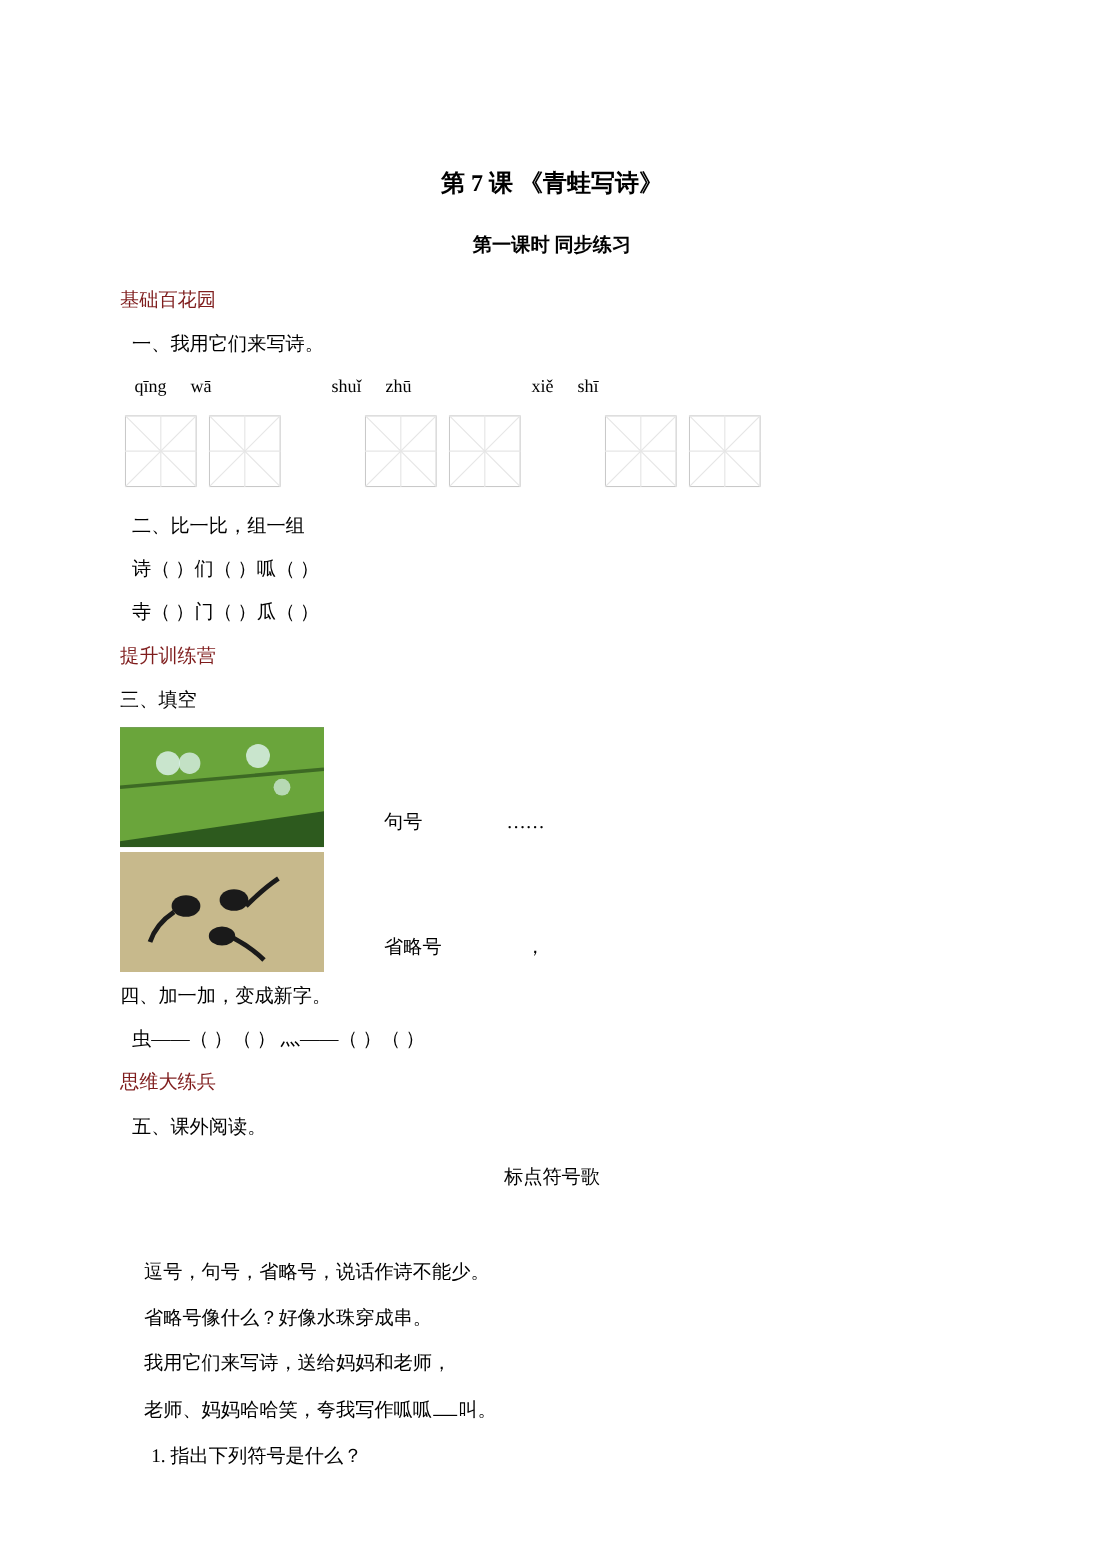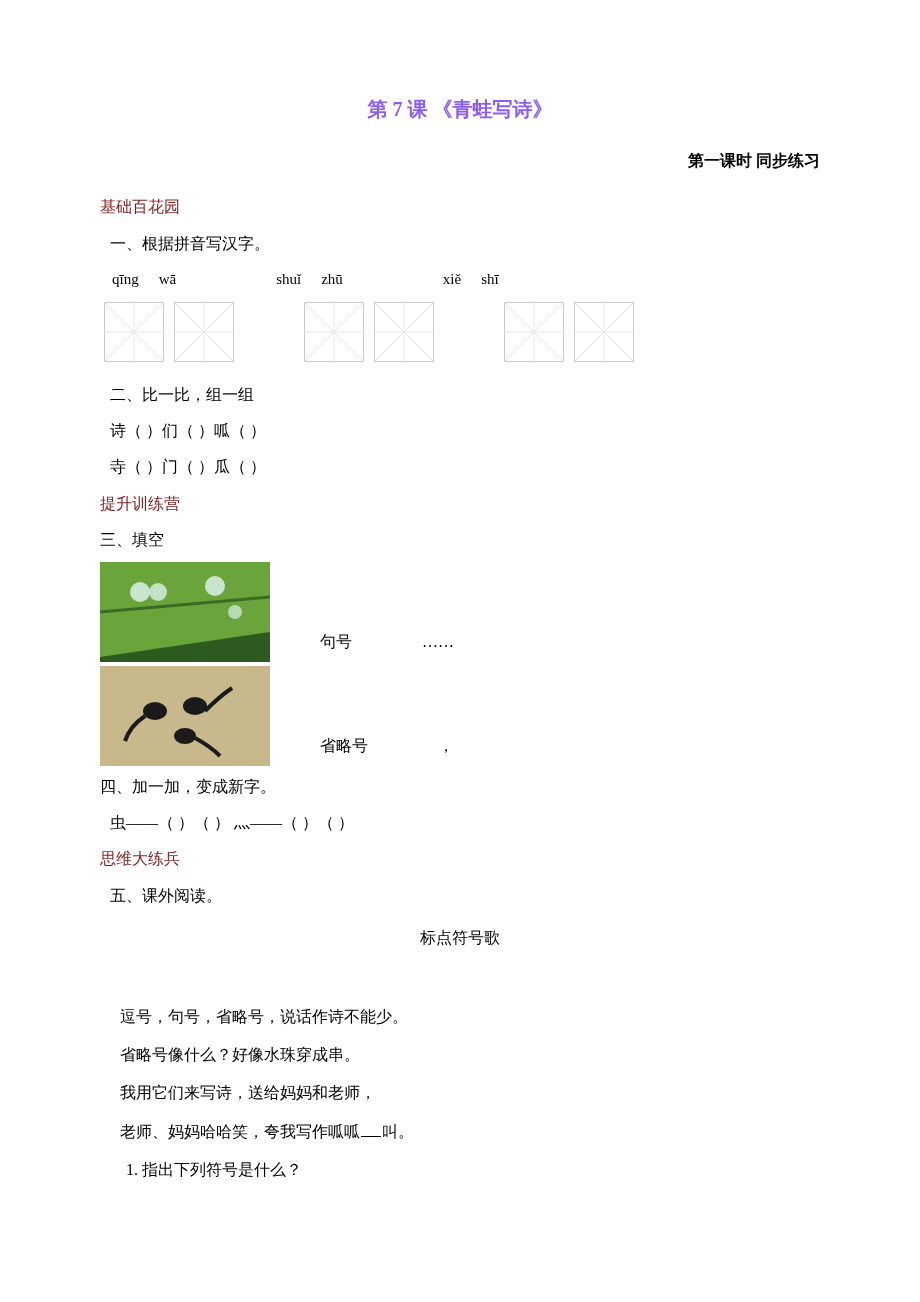--- a/index.html
+++ b/index.html
@@ -10,27 +10,28 @@
     color: #000;
     width: 920px;
   }
   .page {
     padding: 90px 100px 60px 100px;
     font-size: 16px;
     line-height: 1.9;
   }
   .title {
     text-align: center;
-    color: #8b5cf6;
+    color: #000000;
     font-weight: bold;
     font-size: 20px;
     margin-bottom: 18px;
+    margin-top: 44px;
   }
   .subtitle {
-    text-align: right;
+    text-align: center;
     font-weight: bold;
     font-size: 16px;
     margin-bottom: 16px;
   }
   .section-blue {
     color: #7f1d1d;
     margin: 6px 0;
   }
   .line {
     margin: 6px 0;
@@ -116,21 +117,21 @@
 </head>
 <body>
 
 <div class="page">
 
   <div class="title">第 7 课  《青蛙写诗》</div>
   <div class="subtitle">第一课时  同步练习</div>
 
   <div class="section-blue">基础百花园</div>
 
-  <div class="line indent">一、根据拼音写汉字。</div>
+  <div class="line indent">一、我用它们来写诗。</div>
 
   <div class="pinyin-row">
     <div class="pinyin-group">
       <span>qīng</span>
       <span>wā</span>
     </div>
     <div class="pinyin-group">
       <span>shuǐ</span>
       <span>zhū</span>
     </div>

